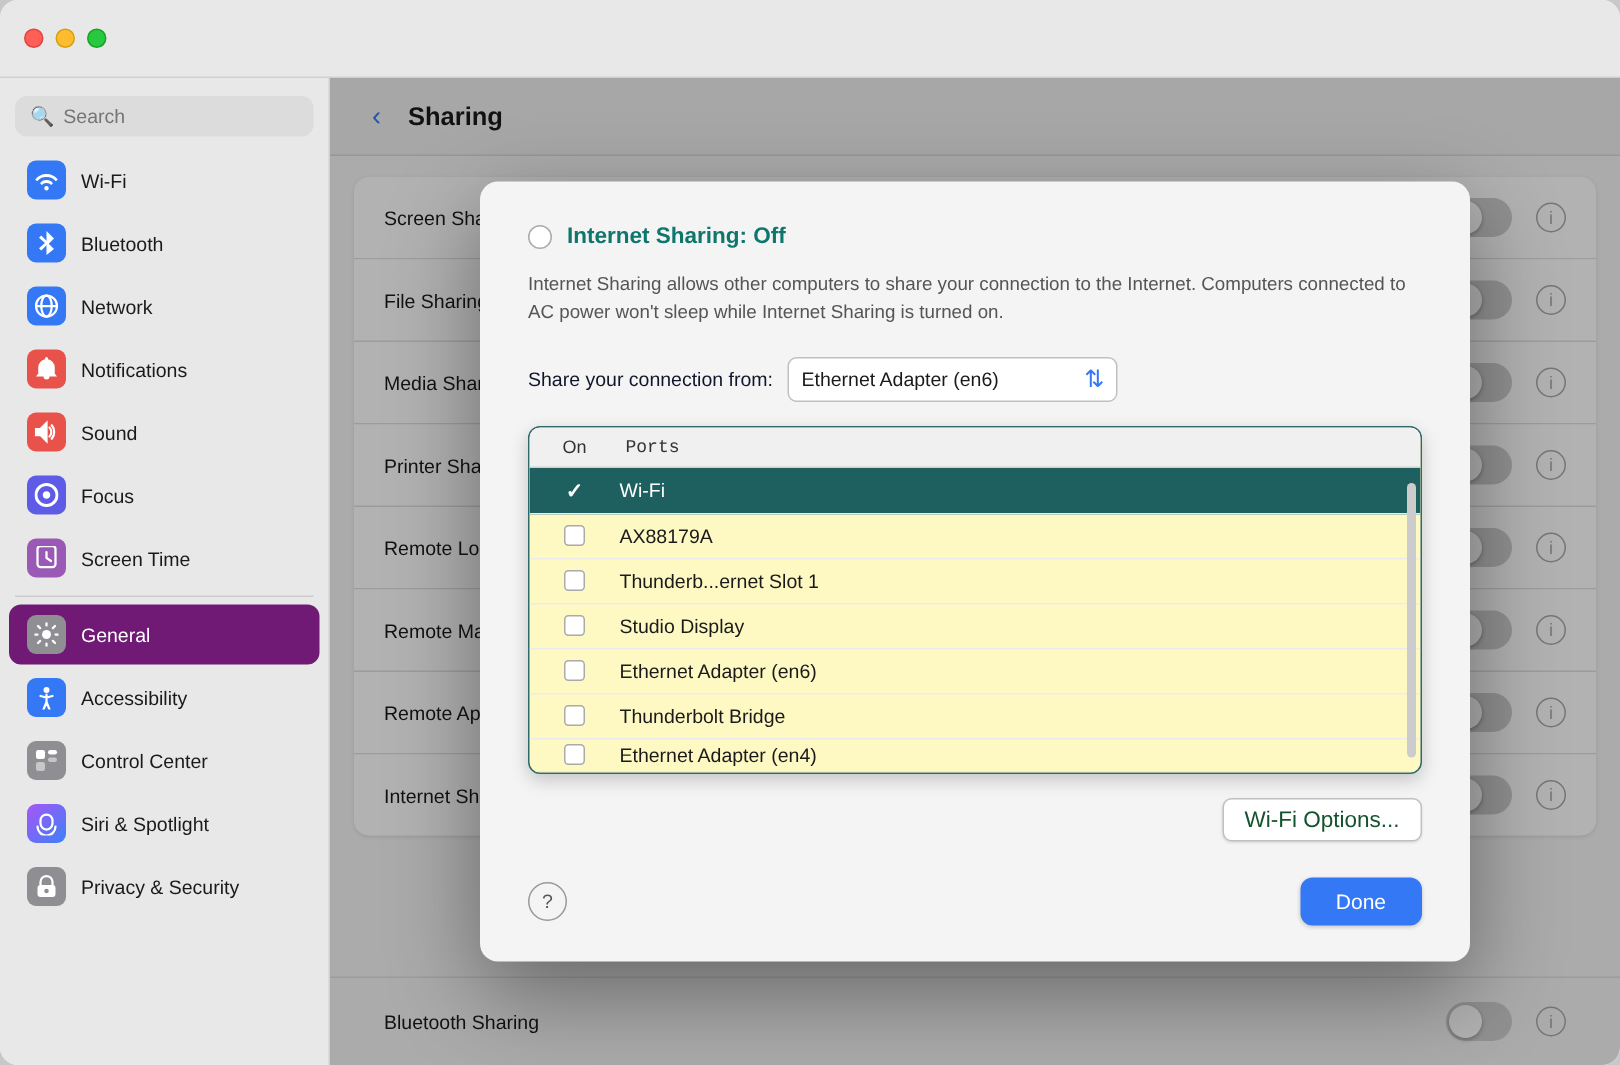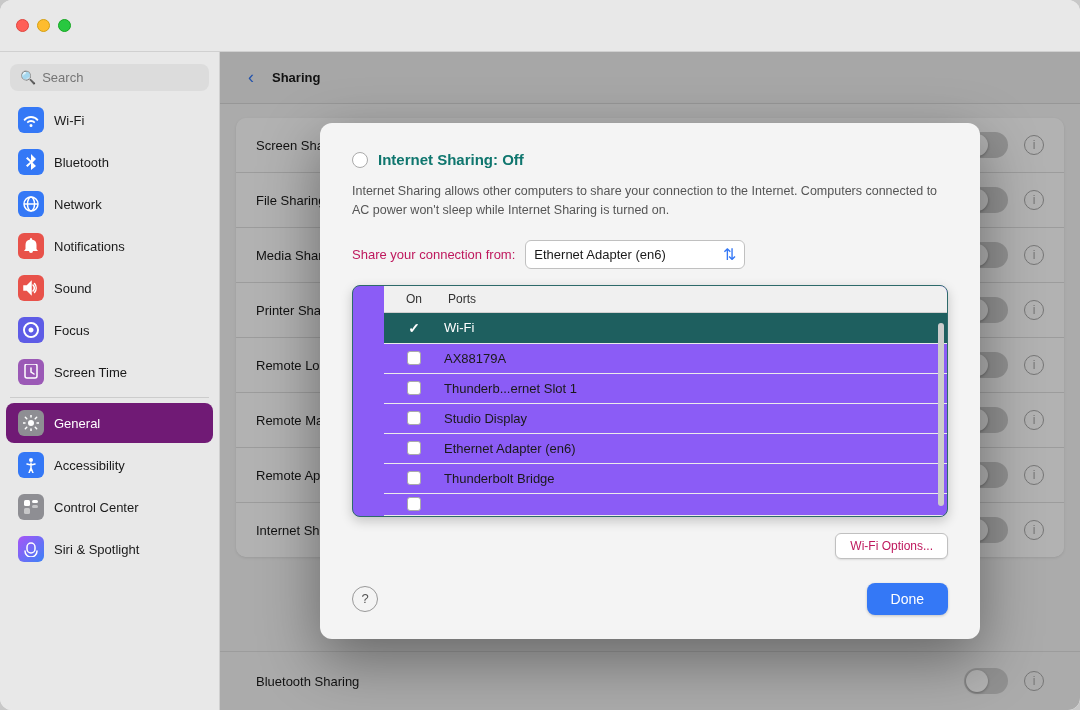--- a/index.html
+++ b/index.html
@@ -142,21 +142,21 @@
     }
 
     .back-btn {
       color: #3478f6;
       font-size: 18px;
       cursor: pointer;
       padding: 4px 8px;
     }
 
     .panel-title {
-      font-size: 13px;
+      font-size: 17px;
       font-weight: 600;
       color: #1a1a1a;
     }
 
     
     .settings-row {
       display: flex;
       align-items: center;
       justify-content: space-between;
       padding: 14px 20px;
@@ -282,21 +282,21 @@
 
     .share-from-row {
       display: flex;
       align-items: center;
       gap: 10px;
       margin-bottom: 16px;
     }
 
     .share-from-label {
       font-size: 13px;
-      color: #be185d;
+      color: #0f172a;
       white-space: nowrap;
     }
 
     .dropdown-select {
       display: flex;
       align-items: center;
       background: white;
       border: 1px solid #c0c0c0;
       border-radius: 6px;
       padding: 4px 8px;
@@ -328,43 +328,43 @@
       white-space: nowrap;
       padding-top: 8px;
     }
 
     
     .dropdown-table {
       border: 1.5px solid #2d6a6a;
       border-radius: 8px;
       overflow: hidden;
       min-width: 310px;
-      background: #8b5cf6;
+      background: #fef9c3;
       box-shadow: 0 4px 12px rgba(0,0,0,0.2);
-      padding-left: 31px;
     }
 
     .dt-header {
       display: flex;
       background: #f0f0f0;
       border-bottom: 1px solid #d0d0d0;
       font-size: 12px;
       font-weight: 500;
       color: #333;
       padding: 6px 0;
     }
 
     .dt-col-on {
       width: 60px;
       text-align: center;
     }
 
     .dt-col-ports {
       flex: 1;
       padding-left: 4px;
+      font-family: Liberation Mono, monospace;
     }
 
     .dt-row {
       display: flex;
       align-items: center;
       padding: 7px 0;
       border-bottom: 1px solid #ebebeb;
       cursor: pointer;
     }
     .dt-row:last-child { border-bottom: none; }
@@ -420,23 +420,23 @@
       margin-bottom: 8px;
       display: flex;
       justify-content: flex-end;
     }
 
     .btn-outlined {
       background: white;
       border: 1px solid #c0c0c0;
       border-radius: 6px;
       padding: 5px 14px;
-      font-size: 12px;
-      cursor: pointer;
-      color: #be185d;
+      font-size: 15px;
+      cursor: pointer;
+      color: #14532d;
       box-shadow: 0 1px 2px rgba(0,0,0,0.1);
     }
 
     .modal-footer {
       display: flex;
       align-items: center;
       justify-content: space-between;
       padding: 16px 32px 24px;
     }
 
@@ -602,20 +602,30 @@
 
       <div class="sidebar-item">
         <div class="item-icon icon-siri">
           <svg width="16" height="16" viewBox="0 0 16 16" fill="white">
             <path d="M8 2a4 4 0 0 1 4 4v2a4 4 0 0 1-8 0V6a4 4 0 0 1 4-4zm-6 8a6 6 0 0 0 12 0" stroke="white" stroke-width="1.5" fill="none" stroke-linecap="round"></path>
           </svg>
         </div>
         <span>Siri &amp; Spotlight</span>
       </div>
 
+      <div class="sidebar-item">
+        <div class="item-icon icon-privacy">
+          <svg width="14" height="16" viewBox="0 0 14 16" fill="white">
+            <rect x="1" y="7" width="12" height="8" rx="2" fill="white"></rect>
+            <path d="M3 7V5a4 4 0 0 1 8 0v2" stroke="white" stroke-width="1.5" fill="none" stroke-linecap="round"></path>
+            <circle cx="7" cy="11" r="1.5" fill="#8e8e93"></circle>
+          </svg>
+        </div>
+        <span>Privacy &amp; Security</span>
+      </div>
     </div>
 
     <div class="main-panel">
 
       <div class="panel-header">
         <span class="back-btn">‹</span>
         <span class="panel-title">Sharing</span>
       </div>
 
       <div class="panel-rows-container">
@@ -757,20 +767,21 @@
                       <div class="dt-check-cell">
                         <div class="dt-checkbox"></div>
                       </div>
                       <span class="dt-row-text">Thunderbolt Bridge</span>
                     </div>
 
                     <div class="dt-row" style="overflow: hidden; height: 22px;">
                       <div class="dt-check-cell">
                         <div class="dt-checkbox"></div>
                       </div>
+                      <span class="dt-row-text">Ethernet Adapter (en4)</span>
                     </div>
 
                     <div class="dt-scrollbar"></div>
                   </div>
                 </div>
 
                 <div class="wifi-options-btn">
                   <button class="btn-outlined">Wi-Fi Options...</button>
                 </div>
               </div>

